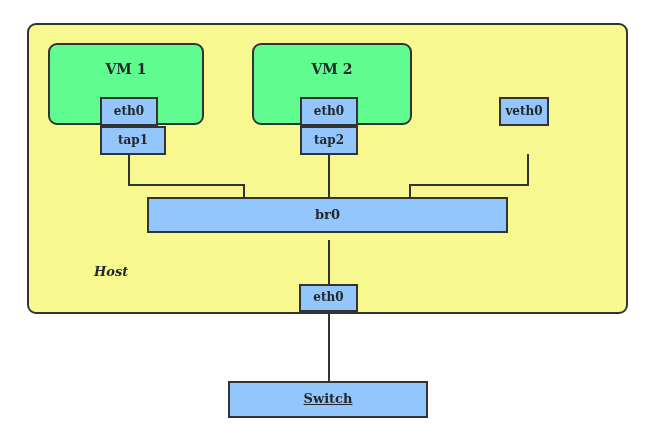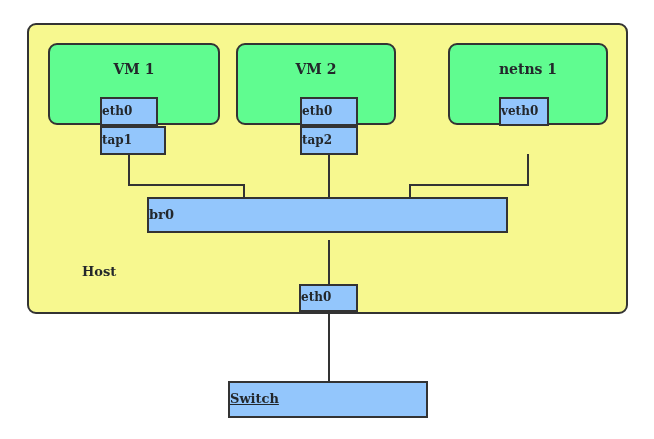--- a/index.html
+++ b/index.html
@@ -17,21 +17,21 @@
     background: #ffffff;
     overflow: hidden;
   }
   
   .box {
     position: absolute;
     box-sizing: border-box;
     border: 2px solid #333333;
     display: flex;
     align-items: center;
-    justify-content: flex-start;
+    justify-content: center;
     color: #23272b;
     font-weight: bold;
     text-align: center;
     line-height: 1.1;
   }
   .host-box {
     border-radius: 9px;
     background: #f7f88f;
     display: block;
   }
@@ -73,59 +73,56 @@
   .link-v { width: 2px; }
   .link-h { height: 2px; }
 </style>
 </head>
 <body>
 
 <div id="canvas">
 
   <div class="box host-box" style="left:27px; top:23px; width:601px; height:291px;"></div>
 
-  <span class="host-label" style="left:82px; top:264px;">Host</span>
+  <span class="host-label" style="left:94px; top:264px;font-style:italic;">Host</span>
 
   <div class="link link-v" style="left:128px; top:154px; width:2px; height:31px;"></div>
   <div class="link link-h" style="left:128px; top:184px; width:117px; height:2px;"></div>
   <div class="link link-v" style="left:243px; top:184px; width:2px; height:22px;"></div>
 
   <div class="link link-v" style="left:328px; top:154px; width:2px; height:52px;"></div>
 
   <div class="link link-v" style="left:527px; top:154px; width:2px; height:31px;"></div>
   <div class="link link-h" style="left:409px; top:184px; width:120px; height:2px;"></div>
   <div class="link link-v" style="left:409px; top:184px; width:2px; height:22px;"></div>
 
   <div class="link link-v" style="left:328px; top:240px; width:2px; height:45px;"></div>
 
   <div class="link link-v" style="left:328px; top:311px; width:2px; height:71px;"></div>
 
-  <div class="box vm-box" style="left:48px; top:43px; width:172px; height:82px;">
+  <div class="box vm-box" style="left:48px; top:43px; width:156px; height:82px;">
     <span class="vm-title">VM 1</span>
   </div>
   <div class="box iface-box" style="left:100px; top:97px; width:58px; height:29px;">
     <span>eth0</span>
   </div>
   <div class="box iface-box" style="left:100px; top:126px; width:66px; height:29px;">
     <span>tap1</span>
   </div>
 
-  <div class="box vm-box" style="left:236px; top:43px; width:160px; height:82px;">
+  <div class="box vm-box" style="left:252px; top:43px; width:160px; height:82px;">
     <span class="vm-title">VM 2</span>
   </div>
   <div class="box iface-box" style="left:300px; top:97px; width:58px; height:29px;">
     <span>eth0</span>
   </div>
   <div class="box iface-box" style="left:300px; top:126px; width:58px; height:29px;">
     <span>tap2</span>
   </div>
 
-  <div class="box vm-box" style="left:448px; top:43px; width:160px; height:82px;">
-    <span class="vm-title">netns 1</span>
-  </div>
   <div class="box iface-box" style="left:499px; top:97px; width:50px; height:29px;">
     <span>veth0</span>
   </div>
 
   <div class="box bridge-box" style="left:147px; top:197px; width:361px; height:36px;">
     <span>br0</span>
   </div>
 
   <div class="box iface-box" style="left:299px; top:284px; width:59px; height:28px;">
     <span>eth0</span>

